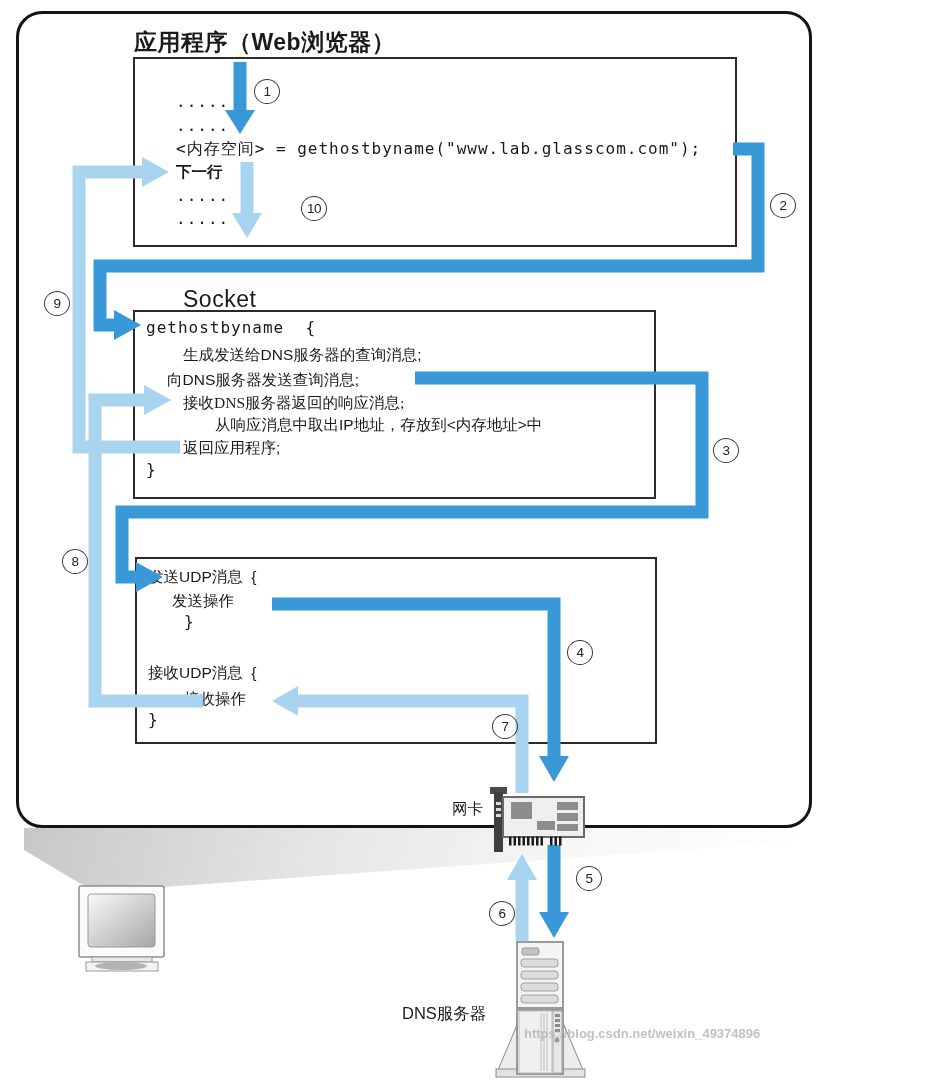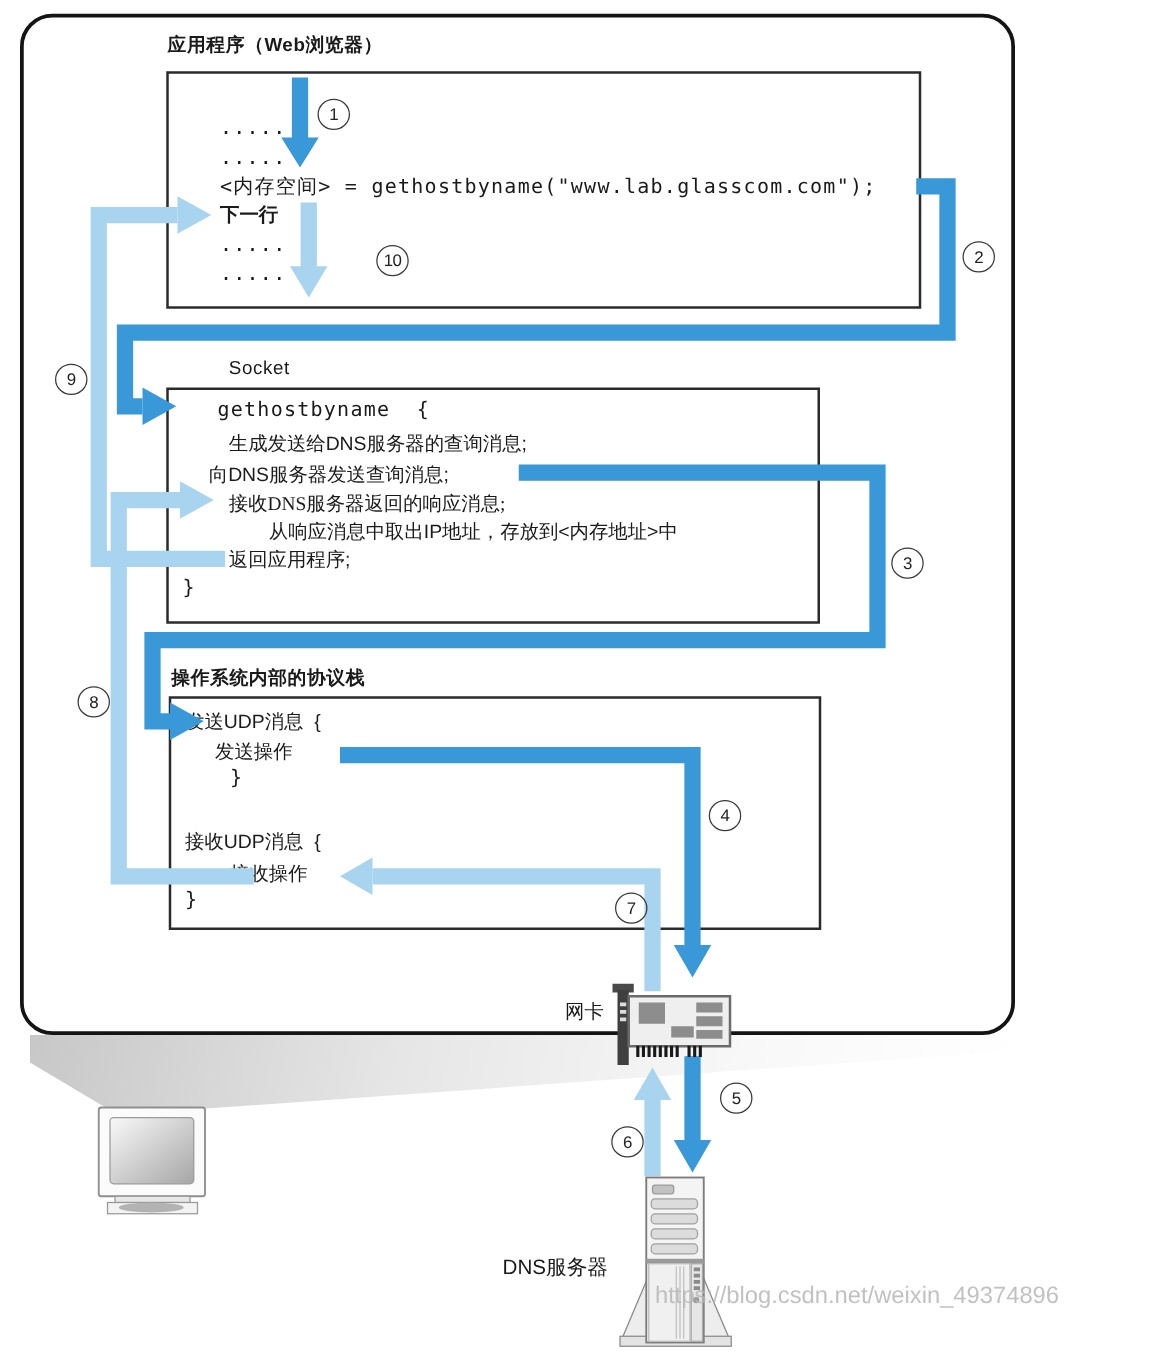--- a/index.html
+++ b/index.html
@@ -11,34 +11,34 @@
   
   #frame{left:16px;top:11px;width:790px;height:811px;border:3px solid #141414;border-radius:26px;background:transparent;}
   
   #wedge{left:20px;top:827px;width:790px;height:70px;
     background:linear-gradient(102deg,#c7c7c7 0%,#e6e6e6 38%,#f8f8f8 72%,#ffffff 100%);
     clip-path:polygon(4px 1px,782px 1px,788px 14px,143px 60px,66px 60px,4px 23px);}
   .inner-box{border:2px solid #2b2b2b;background:#fff;}
   #app-box{left:133px;top:57px;width:600px;height:186px;}
   #socket-box{left:133px;top:310px;width:519px;height:185px;}
   #stack-box{left:135px;top:557px;width:518px;height:183px;}
-  .sec-title{font-size:15px;font-weight:600;letter-spacing:0.5px;white-space:pre;}
+  .sec-title{font-size:23px;font-weight:600;letter-spacing:0.5px;white-space:pre;}
   .t{white-space:pre;}
   .code{font-family:"DejaVu Sans Mono","Liberation Mono",monospace;font-size:16px;letter-spacing:1px;}
   .cn{font-size:15.5px;}
   .circ{
     position:absolute;width:24px;height:23px;border:1.5px solid #3a3a3a;border-radius:50%;
     display:flex;align-items:center;justify-content:center;
     font-size:13.5px;color:#222;letter-spacing:-0.5px;background:transparent;z-index:8;
   }
   #arrow-layer{left:0;top:0;width:928px;height:1088px;z-index:5;pointer-events:none;}
   .ad-s{stroke:var(--arrow-dark);} .ad-f{fill:var(--arrow-dark);}
   .al-s{stroke:var(--arrow-light);} .al-f{fill:var(--arrow-light);}
   .shaft{fill:none;stroke-width:13px;stroke-linejoin:miter;stroke-linecap:butt;}
-  #watermark{left:524px;top:1026px;width:300px;font-size:19px;color:rgba(182,182,182,0.85);z-index:9;white-space:pre;}
+  #watermark{left:524px;top:1026px;width:300px;font-size:13px;color:rgba(182,182,182,0.85);z-index:9;white-space:pre;font-weight:bold;}
   .lbl{z-index:3;}
 </style>
 </head>
 <body>
 
 <div id="canvas">
 
   <div class="abs" id="wedge"></div>
 
   <div class="abs" id="frame"></div>
@@ -47,29 +47,28 @@
   <div class="abs inner-box" id="app-box"></div>
   <div class="abs t code lbl" style="left:176px;top:92px;">.....</div>
   <div class="abs t code lbl" style="left:176px;top:116px;">.....</div>
   <div class="abs t code lbl" style="left:176px;top:139px;">&lt;内存空间&gt; = gethostbyname("www.lab.glasscom.com");</div>
   <div class="abs t cn lbl" style="left:176px;top:162px;font-weight:bold;">下一行</div>
   <div class="abs t code lbl" style="left:176px;top:186px;">.....</div>
   <div class="abs t code lbl" style="left:176px;top:209px;">.....</div>
 
   <div class="abs sec-title lbl" style="left:135px;top:286px;font-weight:500;margin-left:48px;">Socket</div>
   <div class="abs inner-box" id="socket-box"></div>
-  <div class="abs t code lbl" style="left:146px;top:318px;margin-left:28px;">gethostbyname  {</div>
+  <div class="abs t code lbl" style="left:146px;top:318px;">gethostbyname  {</div>
   <div class="abs t cn lbl" style="left:183px;top:345px;text-align:right;">生成发送给DNS服务器的查询消息;</div>
   <div class="abs t cn lbl" style="left:167px;top:370px;">向DNS服务器发送查询消息;</div>
   <div class="abs t cn lbl" style="left:183px;top:393px;font-family:Liberation Serif, serif;">接收DNS服务器返回的响应消息;</div>
   <div class="abs t cn lbl" style="left:183px;top:415px;margin-left:32px;">从响应消息中取出IP地址，存放到&lt;内存地址&gt;中</div>
   <div class="abs t cn lbl" style="left:183px;top:438px;">返回应用程序;</div>
   <div class="abs t code lbl" style="left:146px;top:460px;">}</div>
 
-  <div class="abs sec-title lbl" style="left:137px;top:533px;">操作系统内部的协议栈</div>
   <div class="abs inner-box" id="stack-box"></div>
   <div class="abs t cn lbl" style="left:148px;top:567px;">发送UDP消息  {</div>
   <div class="abs t cn lbl" style="left:172px;top:591px;">发送操作</div>
   <div class="abs t code lbl" style="left:184px;top:612px;">}</div>
   <div class="abs t cn lbl" style="left:148px;top:663px;">接收UDP消息  {</div>
   <div class="abs t cn lbl" style="left:184px;top:689px;">接收操作</div>
   <div class="abs t code lbl" style="left:148px;top:710px;">}</div>
 
   <div class="abs t cn lbl" style="left:452px;top:799px;z-index:7;">网卡</div>
   <div class="abs t lbl" style="left:402px;top:1003px;font-size:16.5px;z-index:7;">DNS服务器</div>

